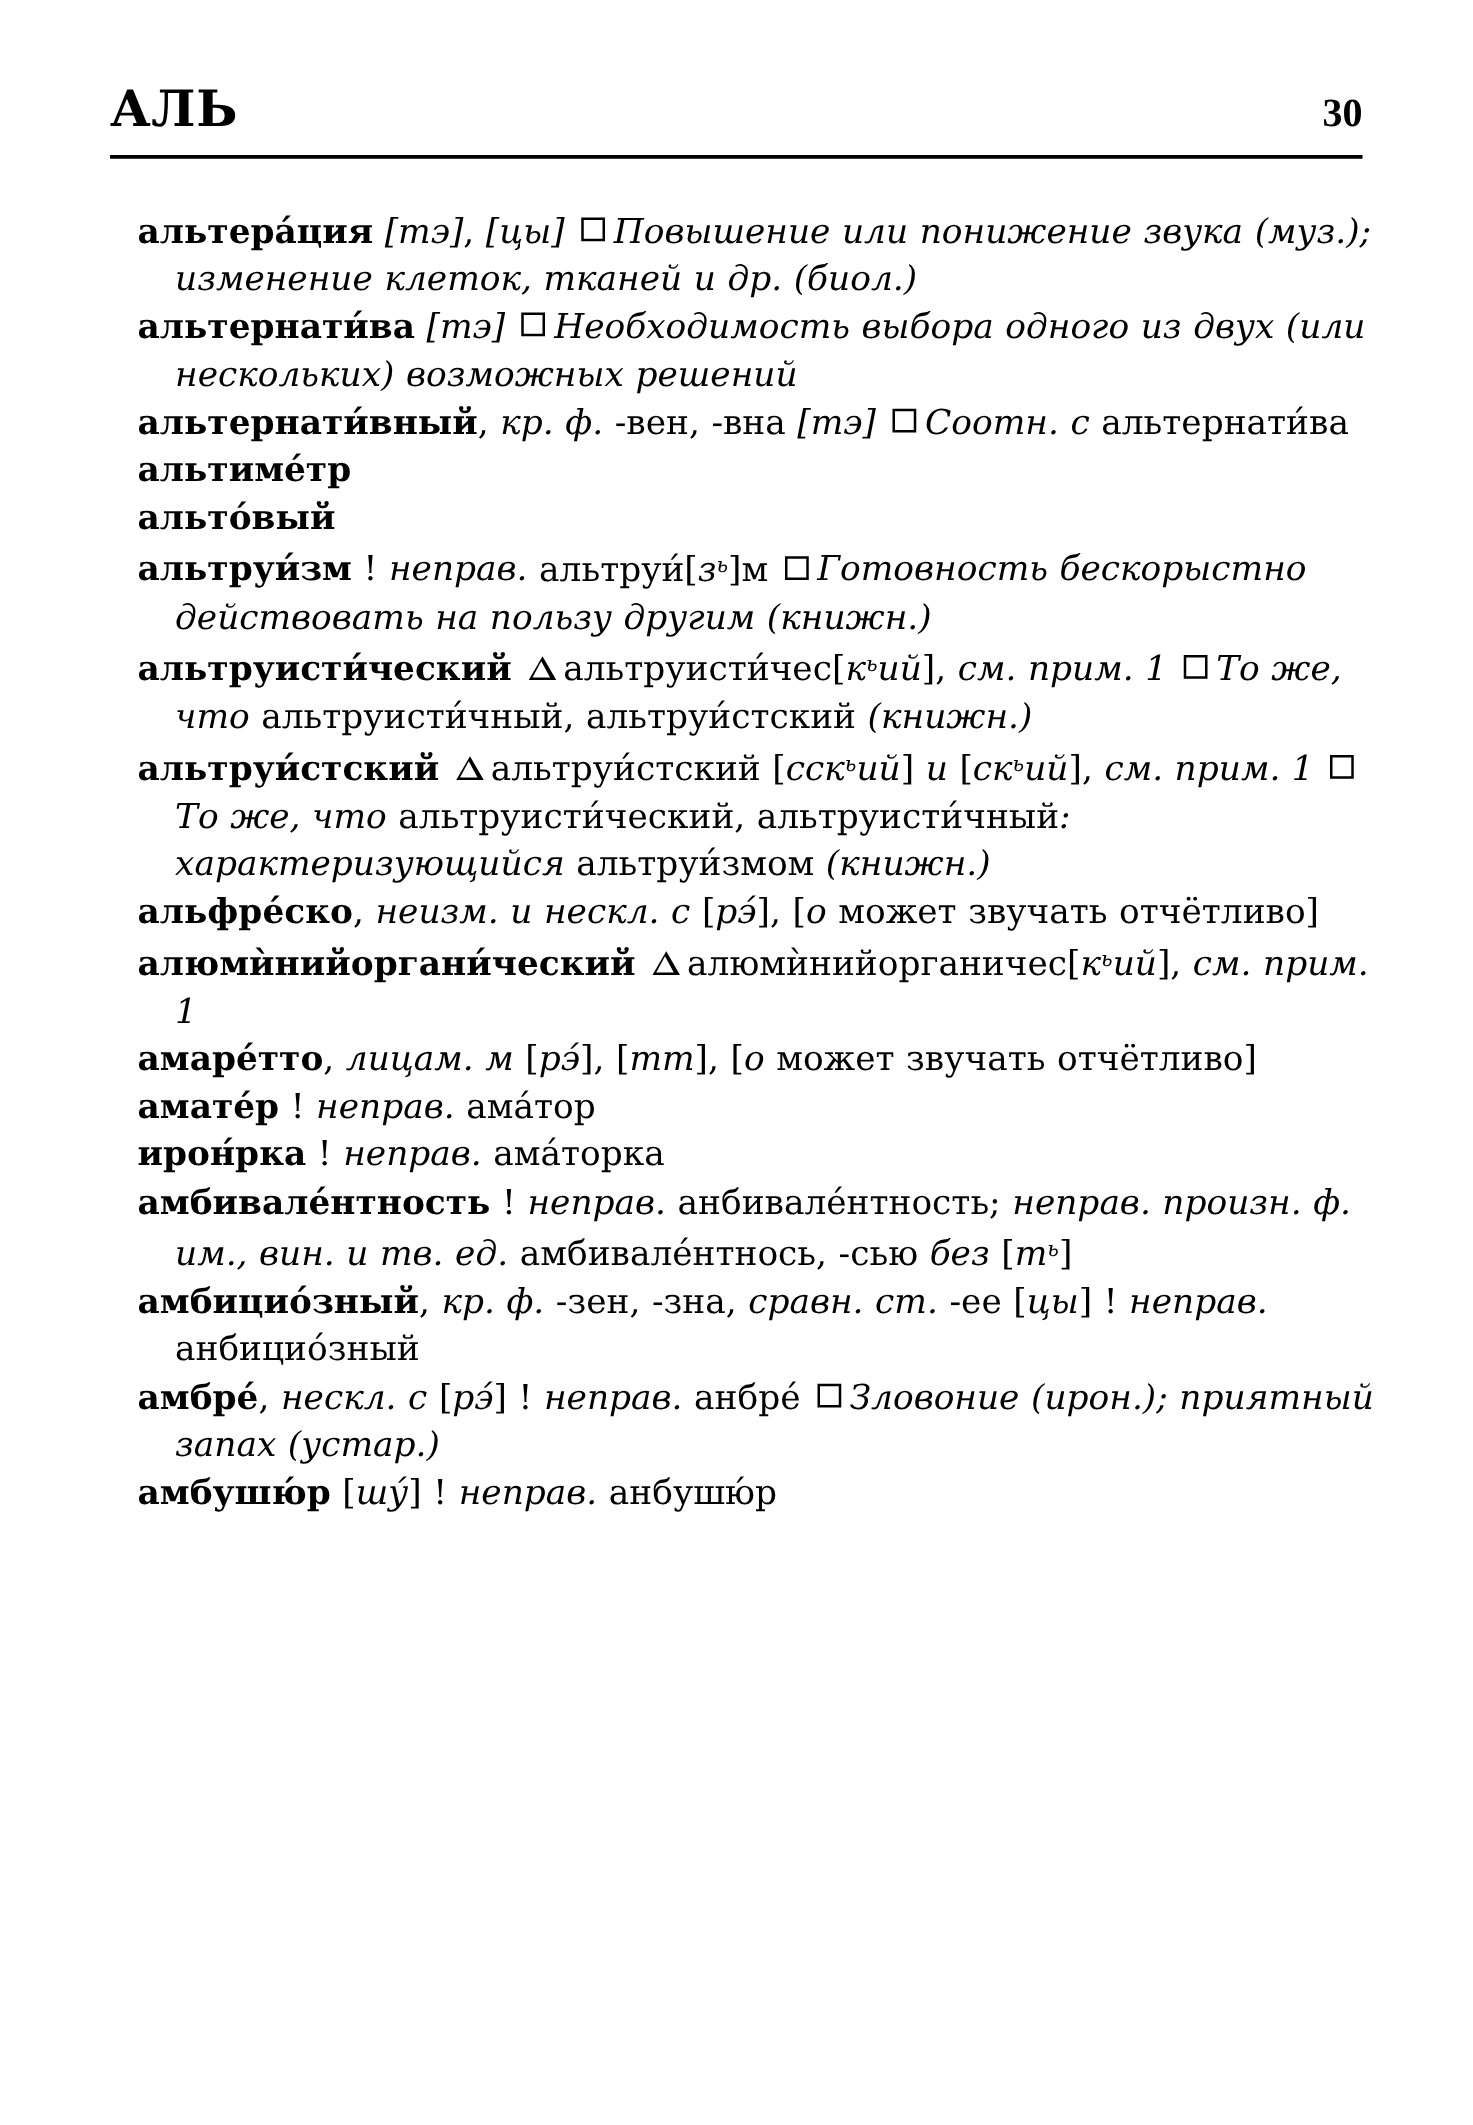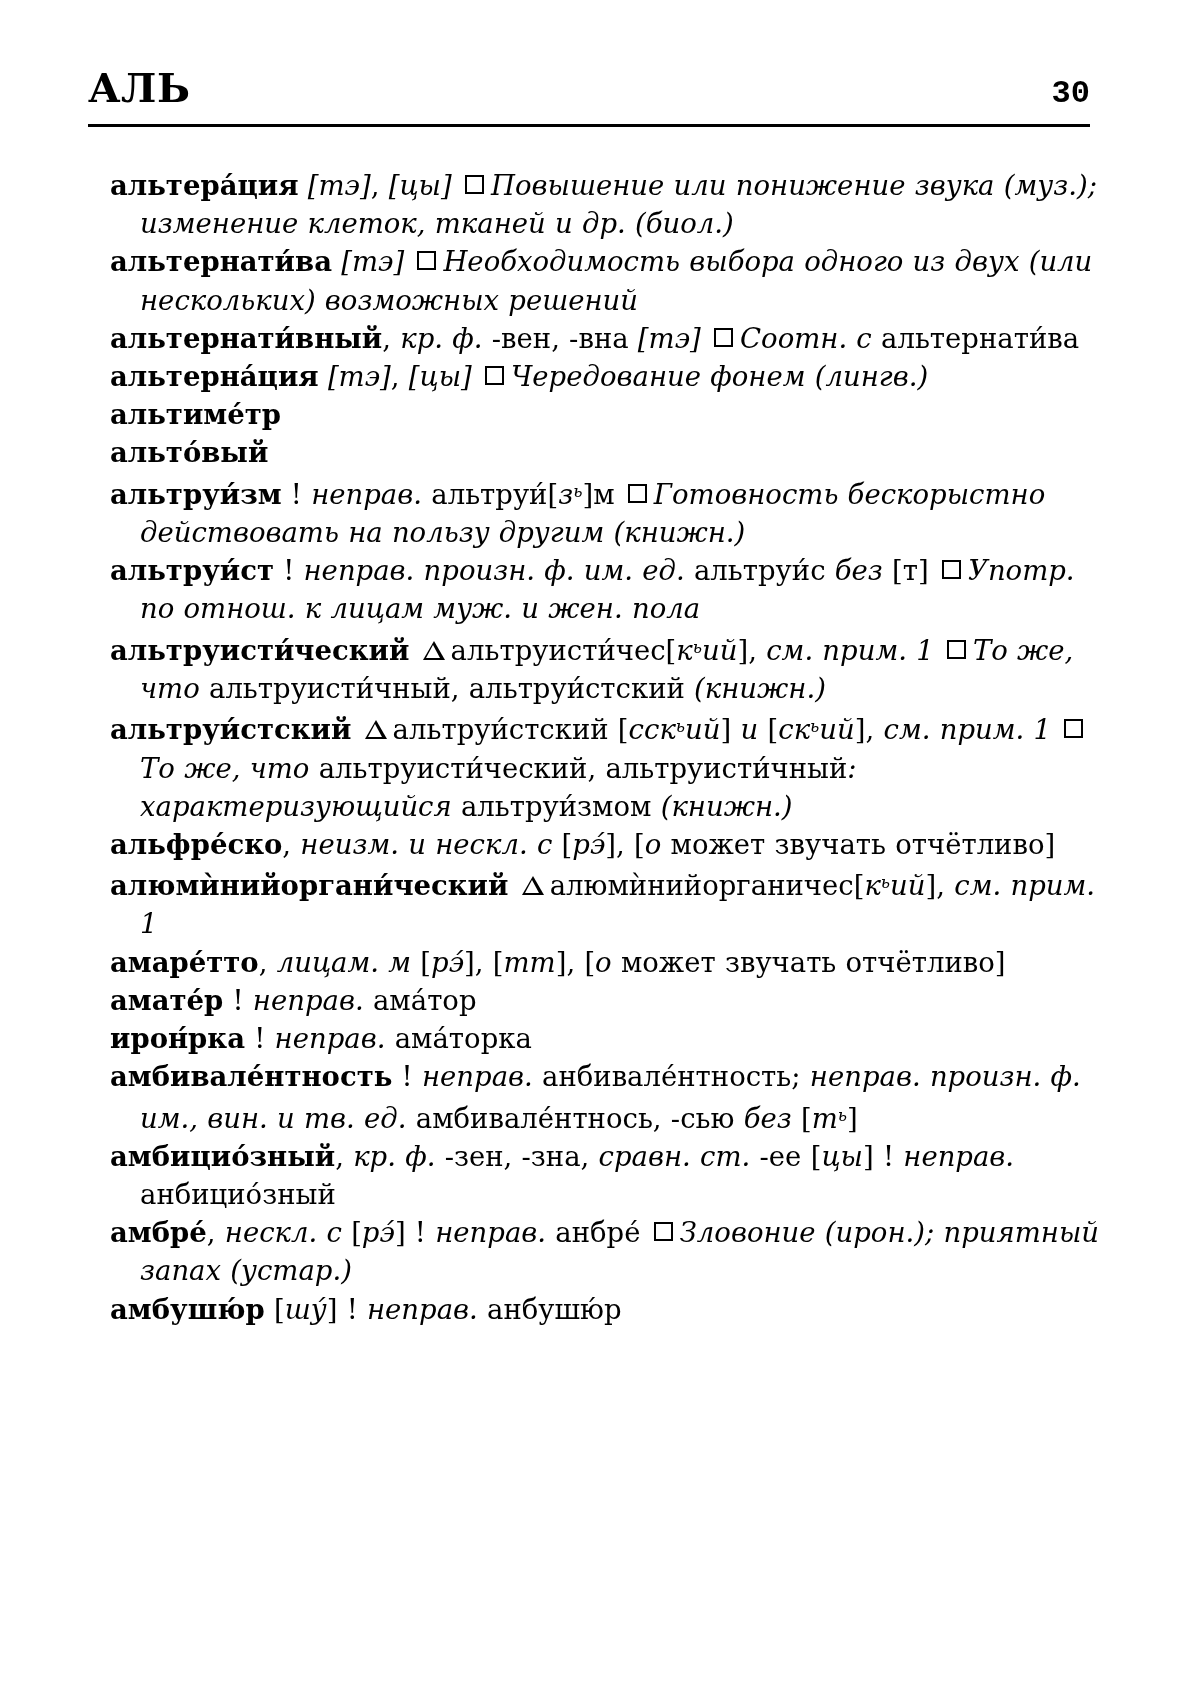--- a/index.html
+++ b/index.html
@@ -39,21 +39,21 @@
     height: 100%;
   }
   .rh-word {
     font-family: "DejaVu Serif", "Liberation Serif", serif;
     font-weight: 700;
     font-size: 40px;
     letter-spacing: 0.5px;
     line-height: 1;
   }
   .rh-page {
-    font-family: Liberation Mono, monospace;
+    font-family: Liberation Serif, serif;
     font-weight: 700;
     font-size: 32px;
     line-height: 1;
     text-align: right;
   }
   .rule {
     position: absolute;
     left: 88px;
     top: 124px;
     width: 1002px;
@@ -163,52 +163,37 @@
     </p>
 
     <p class="entry">
       <span class="hw">альтернати́вный</span>,
       <span class="it">кр. ф.</span>
       <span>-вен, -вна</span>
       <span class="it">[тэ]</span>
       <span class="marker-box"></span><span class="it">Соотн. с <span class="ro">альтернати́ва</span></span>
     </p>
 
-    <p class="entry">
-      <span class="hw">альтерна́ция</span>
-      <span class="it">[тэ]</span>,
-      <span class="it">[цы]</span>
-      <span class="marker-box"></span><span class="it">Чередование фонем (лингв.)</span>
-    </p>
 
     <p class="entry">
       <span class="hw">альтиме́тр</span>
     </p>
 
     <p class="entry">
       <span class="hw">альто́вый</span>
     </p>
 
     <p class="entry">
       <span class="hw">альтруи́зм</span>
       <span>!</span>
       <span class="it">неправ.</span>
       <span>альтруи́[<span class="it">з</span><span class="sup">ь</span>]м</span>
       <span class="marker-box"></span><span class="it">Готовность бескорыстно действовать на пользу другим (книжн.)</span>
     </p>
 
-    <p class="entry">
-      <span class="hw">альтруи́ст</span>
-      <span>!</span>
-      <span class="it">неправ. произн. ф. им. ед.</span>
-      <span>альтруи́с</span>
-      <span class="it">без</span>
-      <span>[т]</span>
-      <span class="marker-box"></span><span class="it">Употр. по отнош. к лицам муж. и жен. пола</span>
-    </p>
 
     <p class="entry">
       <span class="hw">альтруисти́ческий</span>
       <span class="marker-tri"></span><span>альтруисти́чес[<span class="it">к</span><span class="sup">ь</span><span class="it">ий</span>]</span>,
       <span class="it">см. прим. 1</span>
       <span class="marker-box"></span><span class="it">То же, что <span class="ro">альтруисти́чный, альтруи́стский</span> (книжн.)</span>
     </p>
 
 
     <p class="entry">

